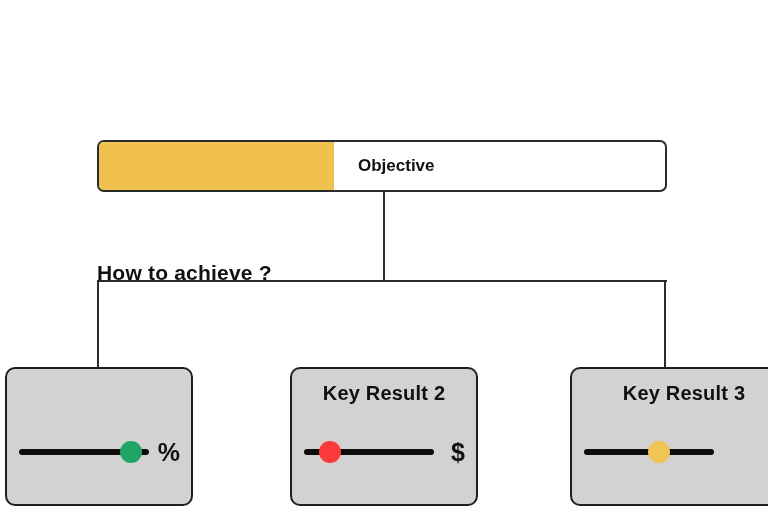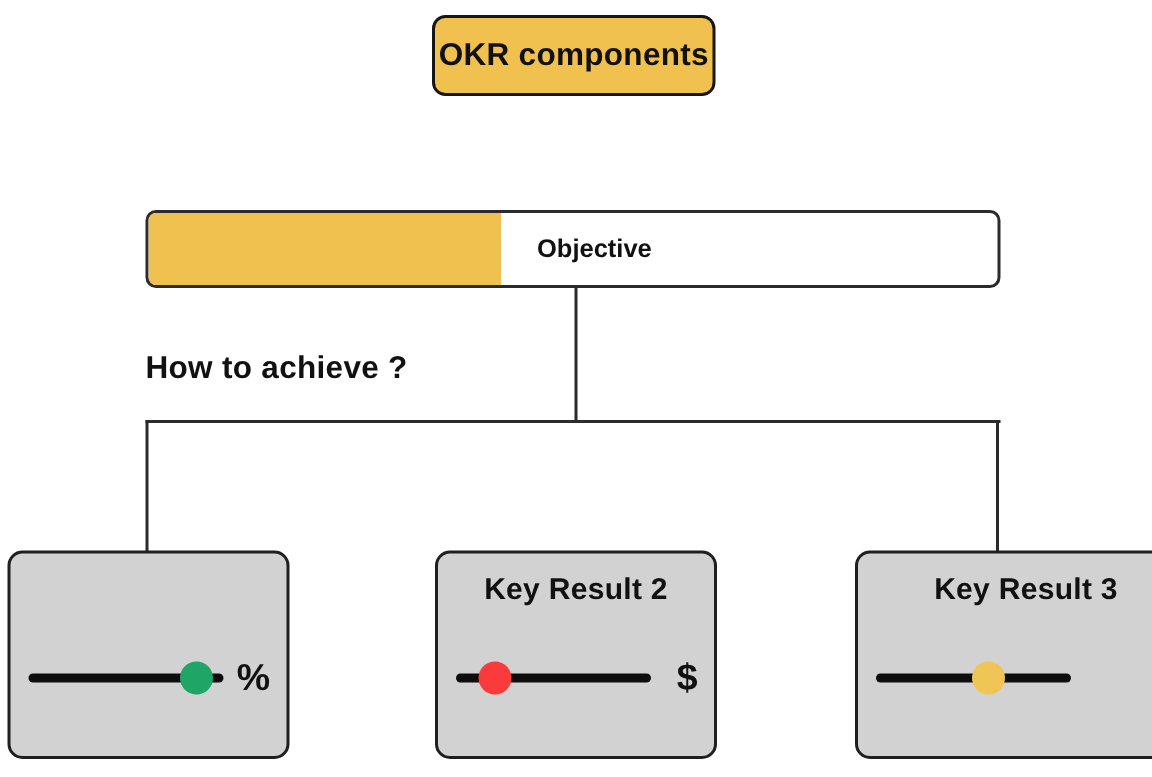--- a/index.html
+++ b/index.html
@@ -30,21 +30,21 @@
   
   .question {
     position: absolute;
     left: 97px;
     font-size: 21px;
     font-weight: 700;
     letter-spacing: 0.2px;
     white-space: nowrap;
   }
   .question-1 { top: 99px; }
-  .question-2 { top: 234px; }
+  .question-2 { top: 261px; }
 
   
   .objective-bar {
     position: absolute;
     left: 97px; top: 140px;
     width: 570px; height: 52px;
     background: #ffffff;
     border: 2px solid #2b2b2b;
     border-radius: 7px;
     overflow: hidden;
@@ -113,23 +113,20 @@
     font-size: 25px;
     font-weight: 700;
   }
   .kr-3 .kr-unit { right: 14px; }
 </style>
 </head>
 <body>
 
 <div class="canvas">
 
-  <div class="title-box">
-    <span>OKR components</span>
-  </div>
 
 
   <div class="objective-bar">
     <div class="objective-fill" style="width: 41.5%; background: rgb(240, 193, 79);"></div>
     <span class="objective-label">Objective</span>
   </div>
 
   <div class="conn conn-v conn-center-drop"></div>
   <div class="conn conn-h conn-branch"></div>
   <div class="conn conn-v conn-left-drop"></div>

